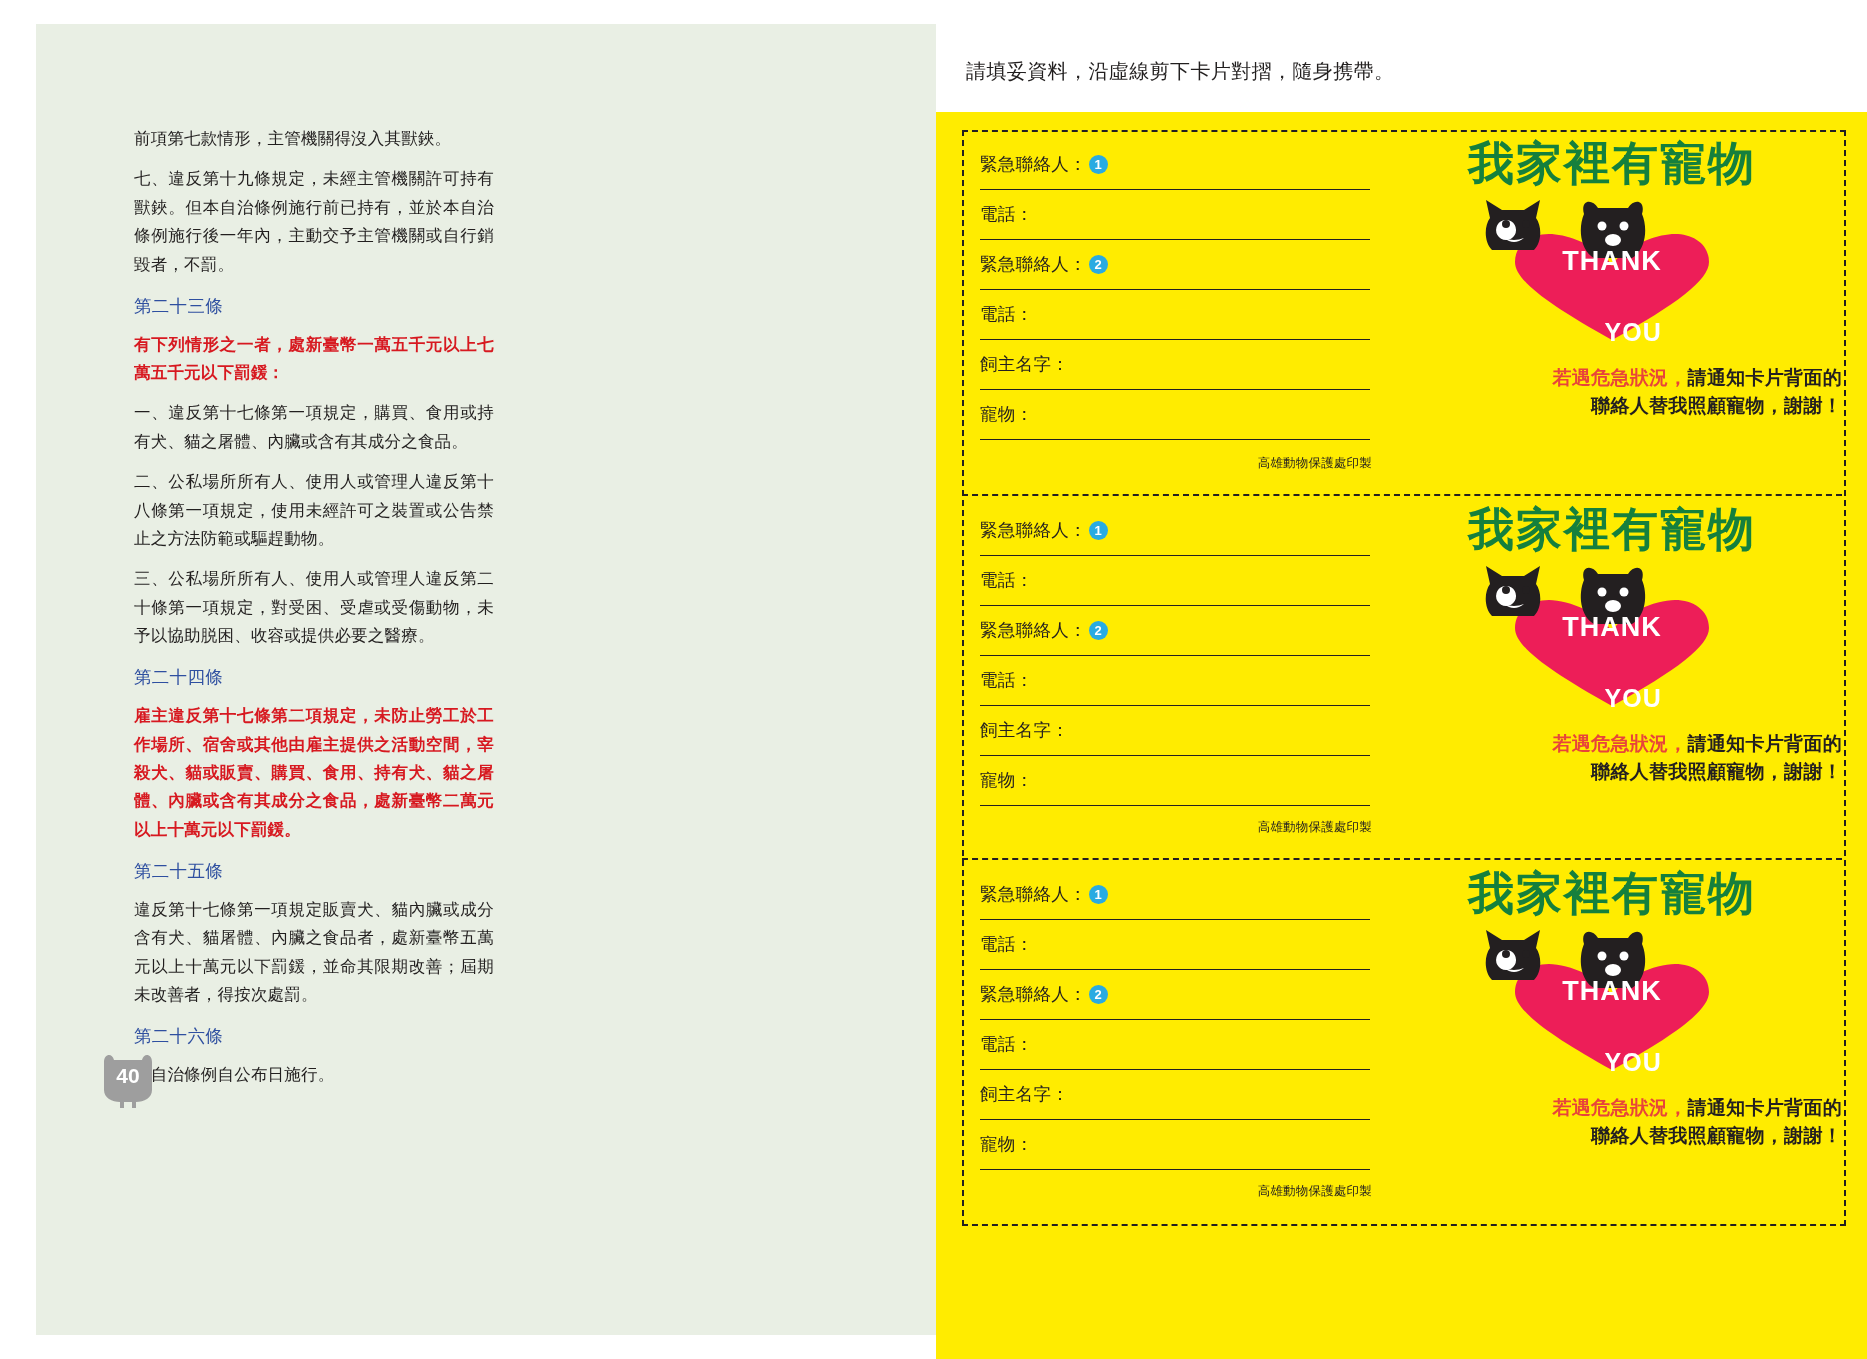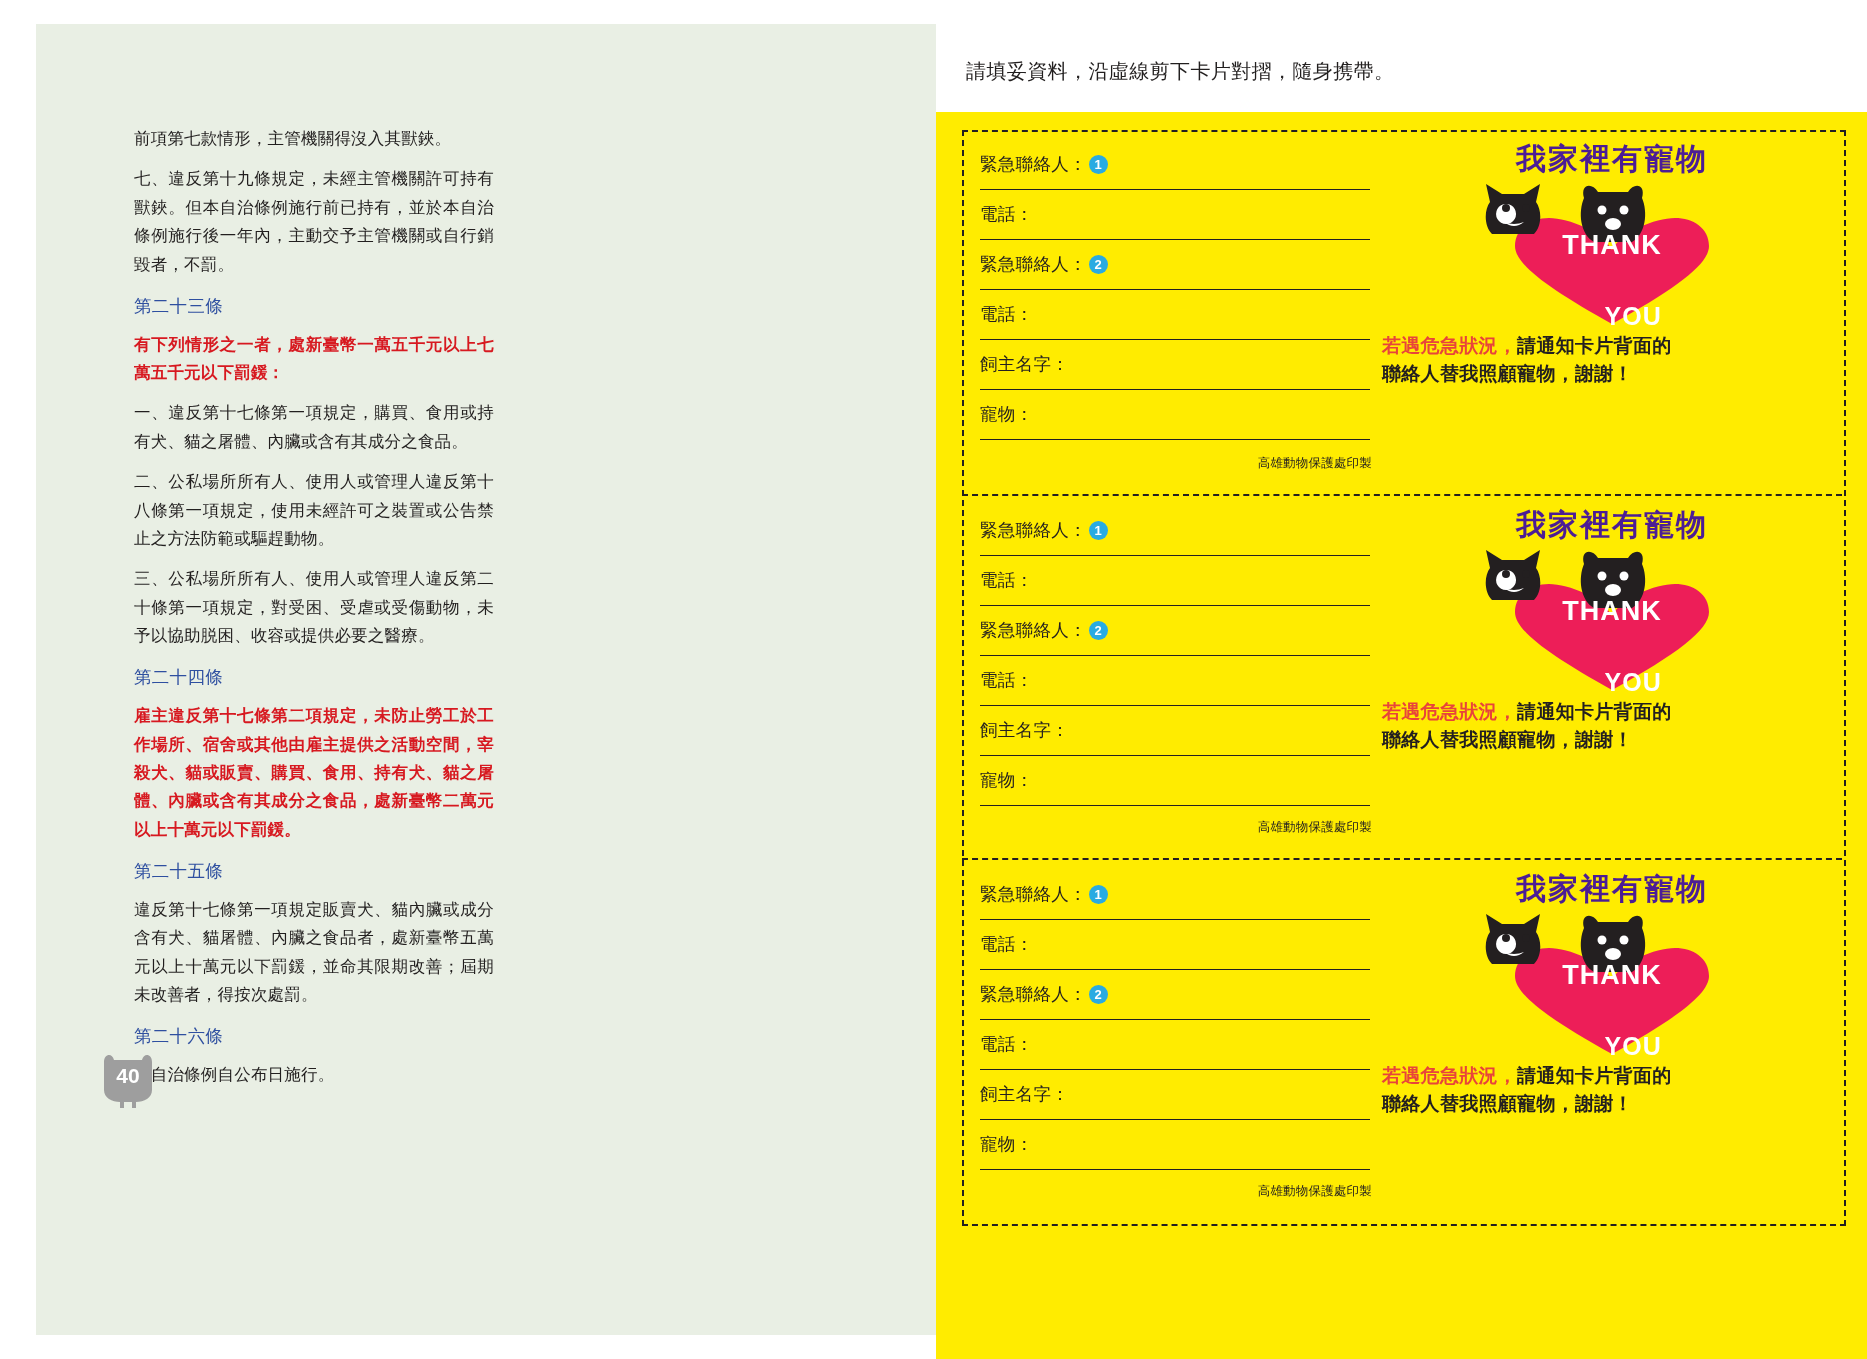--- a/index.html
+++ b/index.html
@@ -189,26 +189,26 @@
     color: #231f20;
     letter-spacing: 0.2px;
   }
   .poster-side {
     position: relative;
     flex: 1;
     padding-top: 14px;
   }
   .poster-title {
     text-align: center;
-    font-size: 30px;
-    font-weight: bold;
-    color: #4c1d95;
+    font-size: 46px;
+    font-weight: bold;
+    color: #15803d;
     letter-spacing: 2px;
     line-height: 1;
-    font-family: Liberation Serif, serif;
+    font-family: Liberation Mono, monospace;
   }
   .art {
     position: relative;
     height: 150px;
     margin-top: 2px;
   }
   .heart {
     position: absolute;
     left: 50%;
     top: 40px;
@@ -233,26 +233,26 @@
     display: block;
     margin-top: 44px;
   }
   .pet-cat, .pet-dog {
     position: absolute;
     top: 6px;
   }
   .pet-cat { left: 96px; }
   .pet-dog { left: 192px; }
   .notice {
-    text-align: left;
+    text-align: right;
     font-size: 19px;
     line-height: 1.45;
     font-weight: bold;
     color: #231f20;
-    margin-top: 6px;
+    margin-top: 22px;
     letter-spacing: 0.3px;
   }
   .notice .warn { color: #e8443a; }
 </style>
 </head>
 <body>
 
 <div class="page">
 
   <div class="left-page">

